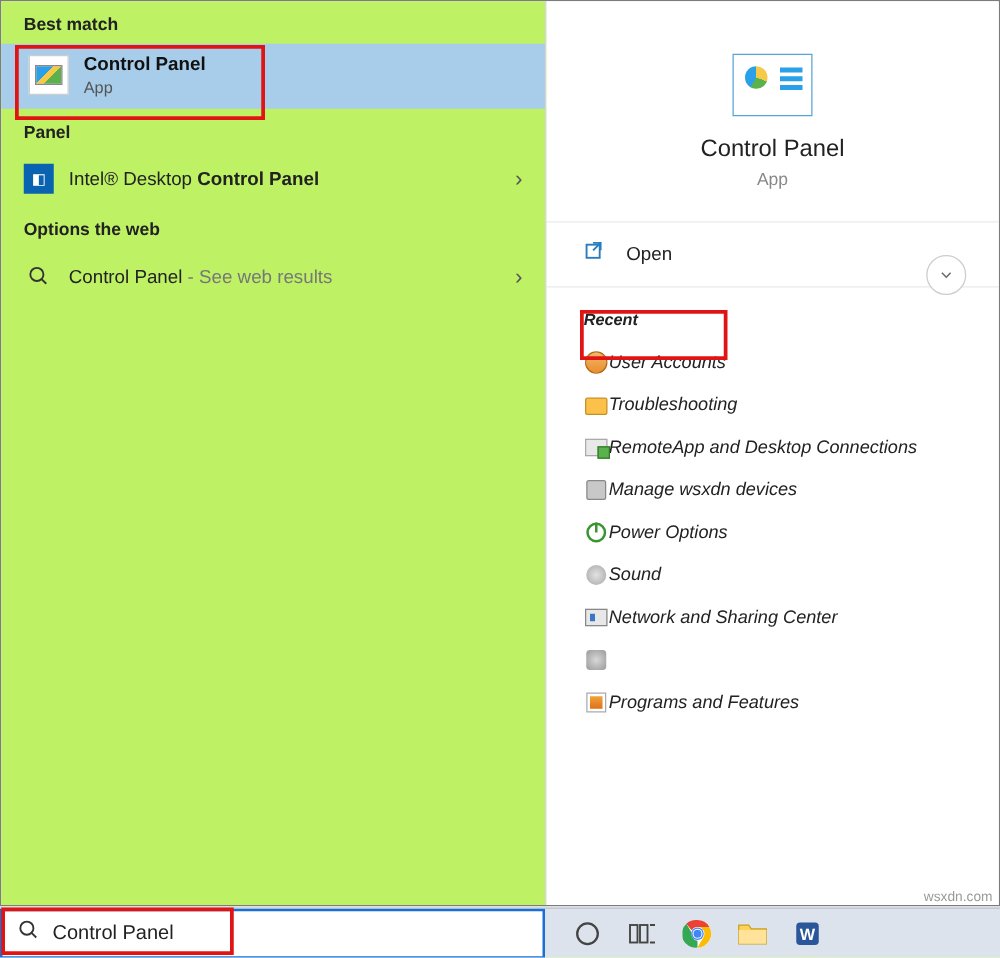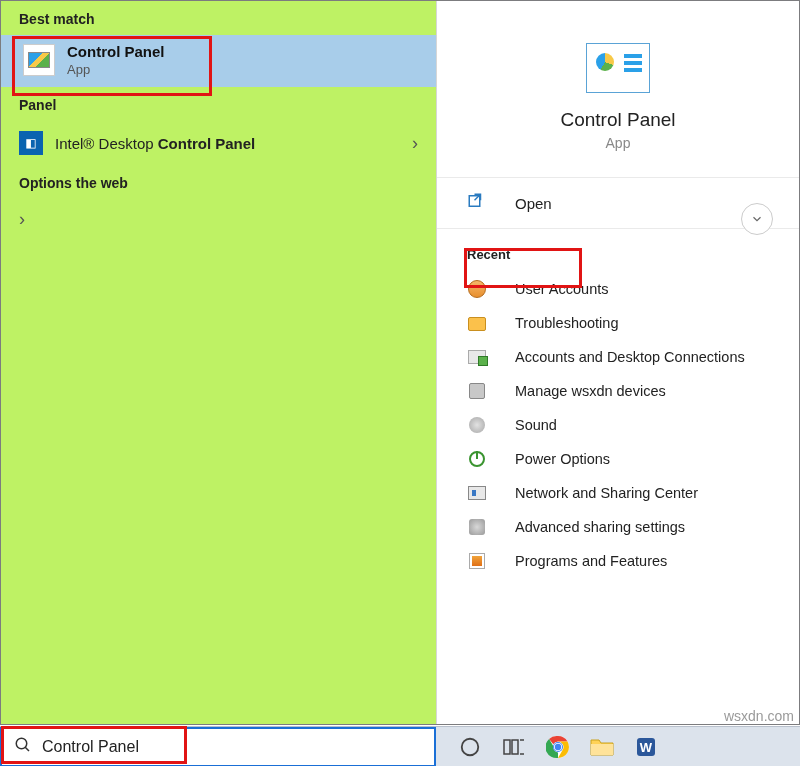--- a/index.html
+++ b/index.html
@@ -39,53 +39,53 @@
     width: 64px; height: 50px; background: #fff; border: 1px solid #5aa3d6; display: flex; align-items: center; justify-content: center;
   }
   .hero-cp { width: 48px; height: 34px; }
   .hero-cp .pie { width: 18px; height: 18px; border-radius: 50%; background: conic-gradient(#f7c948 0 110deg,#5bb14b 110deg 210deg,#2aa0e8 210deg 360deg); float: left; margin: 2px 4px 0 2px; }
   .hero-cp .bars { float: right; width: 18px; }
   .hero-cp .bars div { height: 4px; background: #2aa0e8; margin: 3px 0; }
   .hero-title { font-size: 19px; font-weight: 400; color: #222; margin-top: 16px; }
   .hero-sub { font-size: 14px; color: #888; margin-top: 4px; }
 
   .open-row { padding: 14px 0 14px 30px; border-bottom: 1px solid #eaeaea; position: relative; display: flex; align-items: center; }
-  .open-inner { display: flex; align-items: center; gap: 30px; }
+  .open-inner { display: flex; align-items: center; gap: 16px; }
   .open-label { font-size: 15px; color: #222; }
   .open-icon { color: #2a7bc0; }
   .expand-circle {
     width: 32px; height: 32px; border: 1px solid #ccc; border-radius: 50%;
     position: absolute; right: 26px; top: 50%;
     display: flex; align-items: center; justify-content: center; color: #666;
     background:#fff;
   }
 
-  .recent-block { padding: 18px 0 0 30px; }
+  .recent-block { padding: 18px 0 0 30px; font-style: italic; }
   .recent-header { font-size: 13px; font-weight: 600; color: #222; margin-bottom: 10px; }
-  .recent-item { display: flex; align-items: center; gap: 28px; padding: 7px 0; font-size: 14.5px; color: #222; }
+  .recent-item { display: flex; align-items: center; gap: 0; padding: 7px 0; font-size: 14.5px; color: #222; }
   .recent-item .ic { width: 20px; height: 20px; display: flex; align-items: center; justify-content: center; font-size: 15px; }
 
   .highlight-red { border: 3px solid #e11414; }
   .hl-bestmatch { position: absolute; left: 12px; top: 36px; width: 200px; height: 60px; pointer-events: none; }
   .hl-open { position: absolute; left: 464px; top: 248px; width: 118px; height: 40px; pointer-events: none; }
   .hl-search { position: absolute; left: 1px; top: 726px; width: 186px; height: 38px; pointer-events: none; }
 
   .taskbar {
     position: absolute; left: 0; right: 0; bottom: 0; height: 40px;
     background: #dce3ec; border-top: 1px solid #b8c0cc; display: flex; align-items: center;
   }
   .search-box {
     width: 436px; height: 40px; background: #fff; border: 2px solid #1a6fd6;
     display: flex; align-items: center; gap: 10px; padding: 0 12px;
   }
   .search-text { font-size: 16px; color: #222; }
   .tb-icons { display: flex; align-items: center; gap: 16px; margin-left: 20px; }
   .tb-icon { width: 28px; height: 28px; display: flex; align-items: center; justify-content: center; }
 
-  .watermark { position: absolute; right: 6px; bottom: 42px; font-size: 14px; color: #9a9a9a; }
+  .watermark { position: absolute; right: 6px; bottom: 42px; font-size: 11px; color: #9a9a9a; }
 
   
   .ic-user { width:18px;height:18px;border-radius:50%;background:linear-gradient(#f5b76a,#e88f2e); border:1px solid #b56a1a; position:relative;}
   .ic-folder { width:18px;height:14px;background:#fbc14b;border:1px solid #c98f1f;border-radius:2px; margin-top:2px;}
   .ic-rdp { width:18px;height:14px;background:#e8e8e8;border:1px solid #aaa; position:relative;}
   .ic-rdp:after{content:"";position:absolute;right:-3px;bottom:-3px;width:8px;height:8px;background:#5bb14b;border:1px solid #2f7a28;}
   .ic-speaker { width:16px;height:16px;background:#c8c8c8;border:1px solid #888;border-radius:2px;}
   .ic-sound { width:16px;height:16px;background:radial-gradient(#e2e2e2,#a6a6a6);border-radius:50%;}
   .ic-power { width:16px;height:16px;border:2px solid #3a9430;border-radius:50%;position:relative;}
   .ic-power:after{content:"";position:absolute;left:5px;top:-2px;width:2px;height:8px;background:#3a9430;}
@@ -123,20 +123,31 @@
         <div class="row-label">
           <span>Intel® Desktop </span><span class="bold">Control Panel</span>
         </div>
       </div>
       <div class="chev">›</div>
     </div>
 
     <div class="section-header">Options the web</div>
 
     <div class="row-item">
+      <div class="row-item-left">
+        <div class="row-icon search-icon-sm">
+          <svg viewBox="0 0 24 24" fill="none" stroke="#333" stroke-width="2">
+              <circle cx="10" cy="10" r="7"></circle>
+              <line x1="20" y1="20" x2="15" y2="15"></line>
+            </svg>
+        </div>
+        <div class="row-label">
+          <span>Control Panel</span><span class="row-sub"> - See web results</span>
+        </div>
+      </div>
       <div class="chev">›</div>
     </div>
 
   </div>
 
   <div class="right-pane">
     <div class="hero">
       <div class="hero-icon">
         <div class="hero-cp">
           <div class="pie"></div>
@@ -181,51 +192,50 @@
       <div class="recent-item">
         <span class="ic">
             <span class="ic-folder"></span>
           </span>
         <span>Troubleshooting</span>
       </div>
       <div class="recent-item">
         <span class="ic">
             <span class="ic-rdp"></span>
           </span>
-        <span>Accounts and Desktop Connections</span>
+        <span>RemoteApp and Desktop Connections</span>
       </div>
       <div class="recent-item">
         <span class="ic">
             <span class="ic-speaker"></span>
           </span>
         <span>Manage wsxdn devices</span>
       </div>
       <div class="recent-item">
         <span class="ic">
+            <span class="ic-power"></span>
+          </span>
+        <span>Power Options</span>
+      </div>
+      <div class="recent-item">
+        <span class="ic">
             <span class="ic-sound"></span>
           </span>
         <span>Sound</span>
       </div>
       <div class="recent-item">
         <span class="ic">
-            <span class="ic-power"></span>
-          </span>
-        <span>Power Options</span>
-      </div>
-      <div class="recent-item">
-        <span class="ic">
             <span class="ic-net"></span>
           </span>
         <span>Network and Sharing Center</span>
       </div>
       <div class="recent-item">
         <span class="ic">
             <span class="ic-adv"></span>
           </span>
-        <span>Advanced sharing settings</span>
       </div>
       <div class="recent-item">
         <span class="ic">
             <span class="ic-prog"></span>
           </span>
         <span>Programs and Features</span>
       </div>
     </div>
   </div>
 </div>

